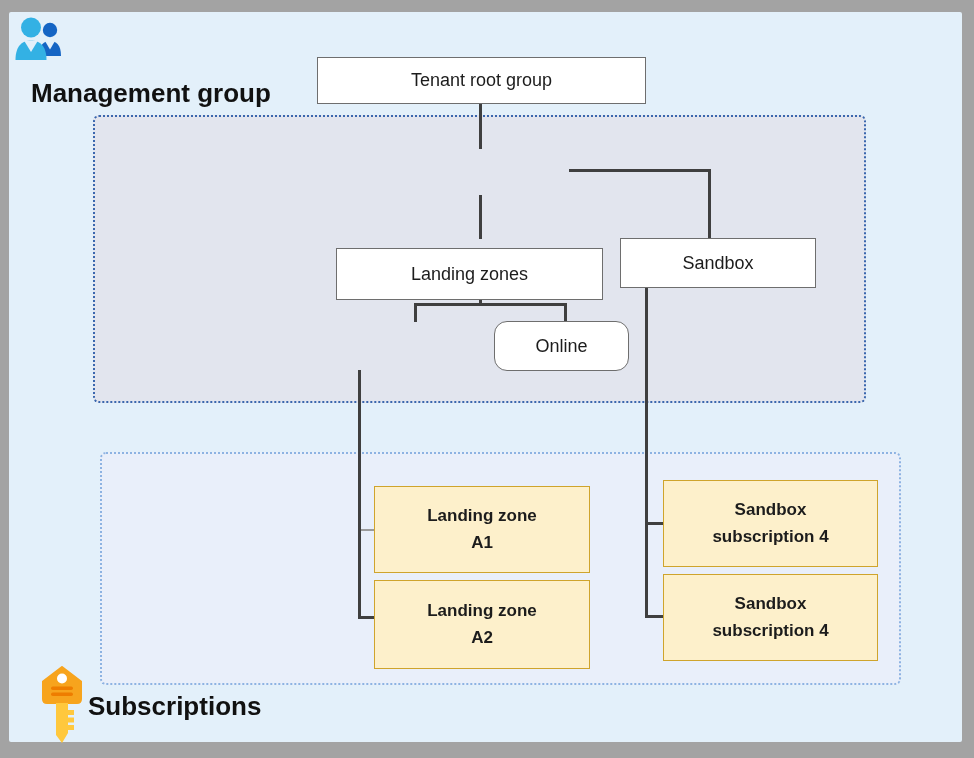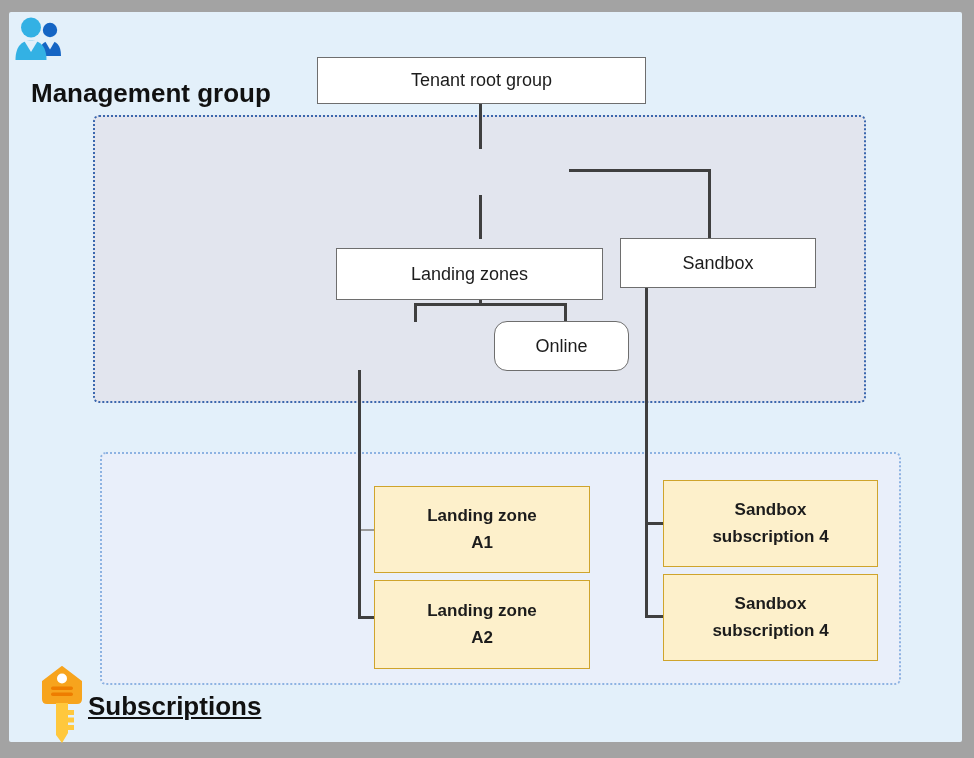--- a/index.html
+++ b/index.html
@@ -100,21 +100,21 @@
       <path d="M26 41 C26 29.5 31 26 37 26 C43 26 48 29.5 48 41 Z" fill="#1565c4"></path>
       <path d="M32 26 L37 34.5 L42 26 Z" fill="#e3f0fa"></path>
       <circle cx="18" cy="12.5" r="10" fill="#33b1e4"></circle>
       <path d="M2.5 45 C2.5 30 10 25.5 18 25.5 C26 25.5 33.5 30 33.5 45 Z" fill="#33b1e4"></path>
       <path d="M11 25.5 L18 37 L25 25.5 Z" fill="#e3f0fa"></path>
     </svg>
   </div>
 
   <div class="big-label" style="left:31px; top:78px;">Management group</div>
 
-  <div class="big-label" style="left:88px; top:691px;text-decoration:underline;">Subscriptions</div>
+  <div class="big-label" style="left:88px; top:691px;">Subscriptions</div>
 
   <div class="zone mg"></div>
   <div class="zone subs"></div>
 
   <div class="conn" style="left:479px; top:104px; width:3px; height:45px;"></div>
   <div class="conn" style="left:479px; top:195px; width:3px; height:44px;"></div>
   <div class="conn" style="left:569px; top:169px; width:142px; height:3px;"></div>
   <div class="conn" style="left:708px; top:169px; width:3px; height:70px;"></div>
   <div class="conn" style="left:479px; top:285px; width:3px; height:21px;"></div>
   <div class="conn" style="left:414px; top:303px; width:153px; height:3px;"></div>

